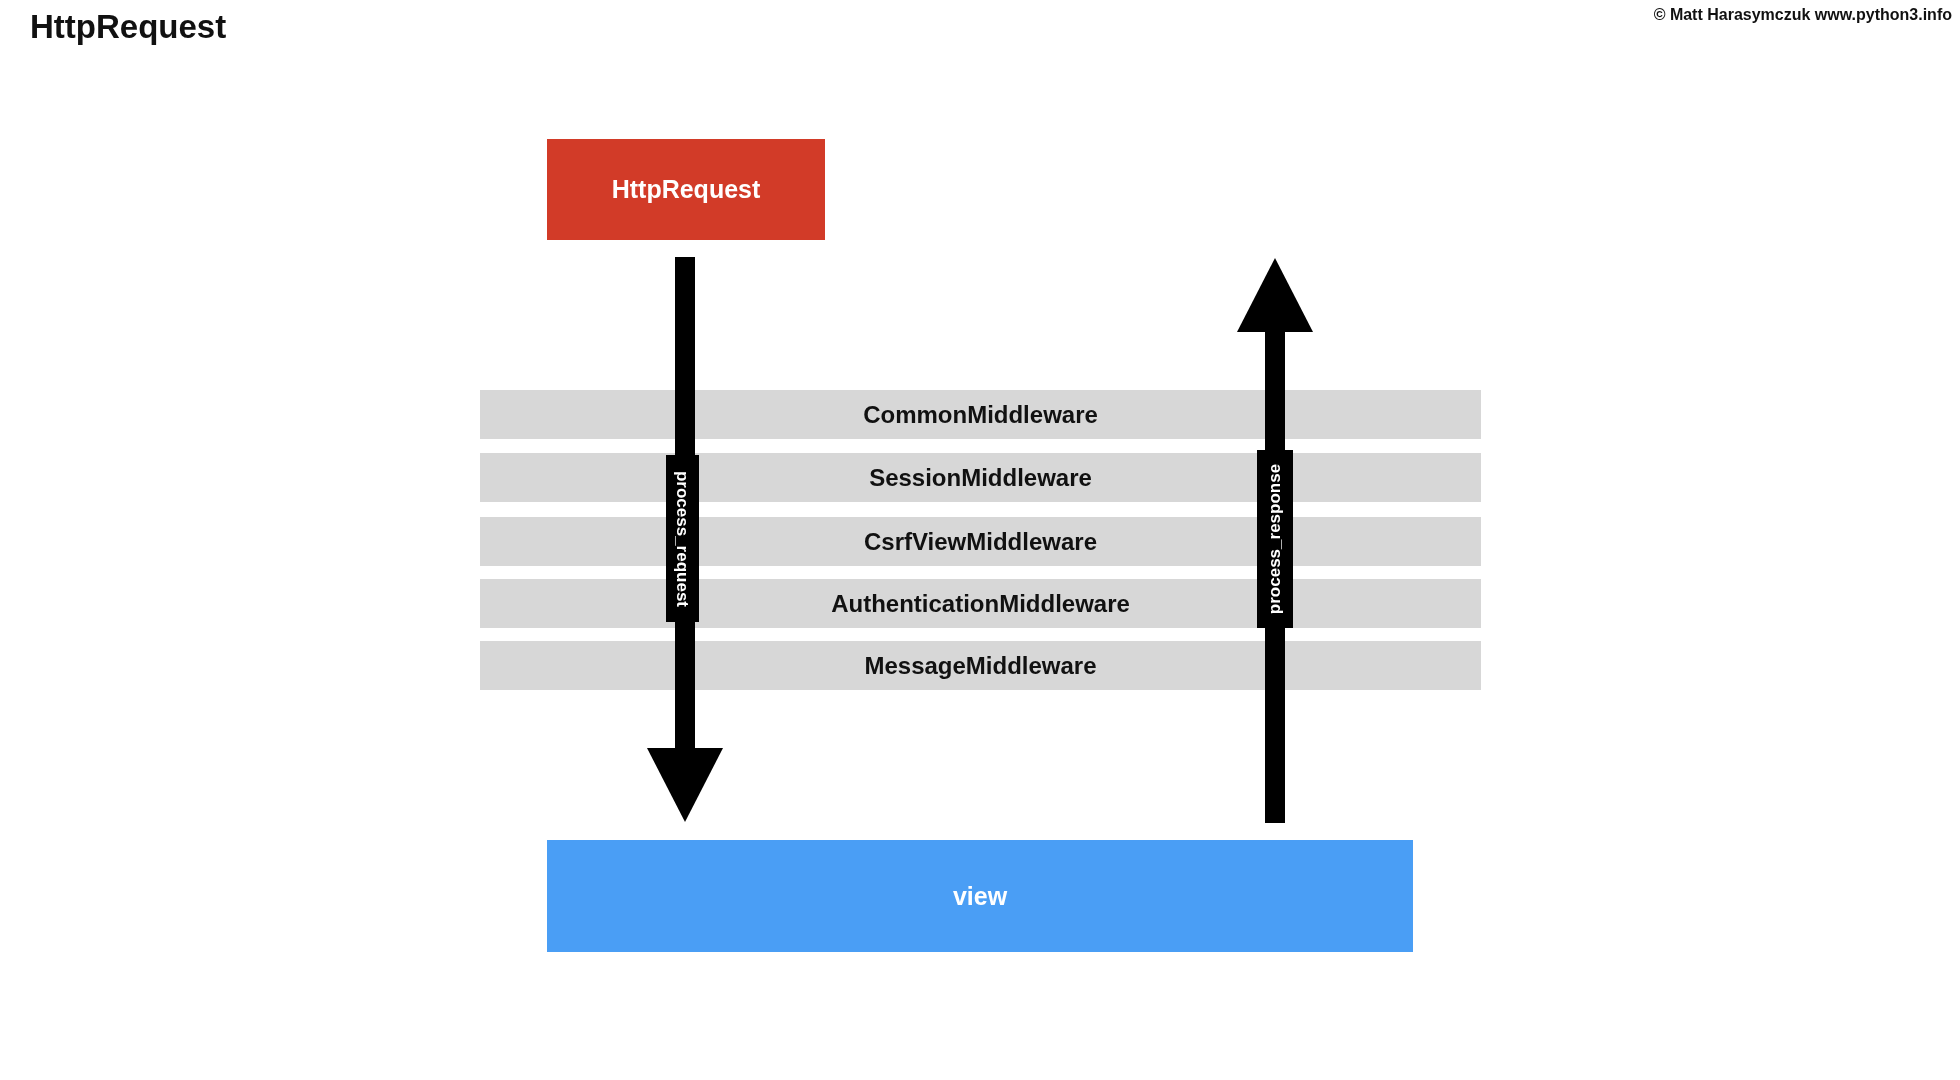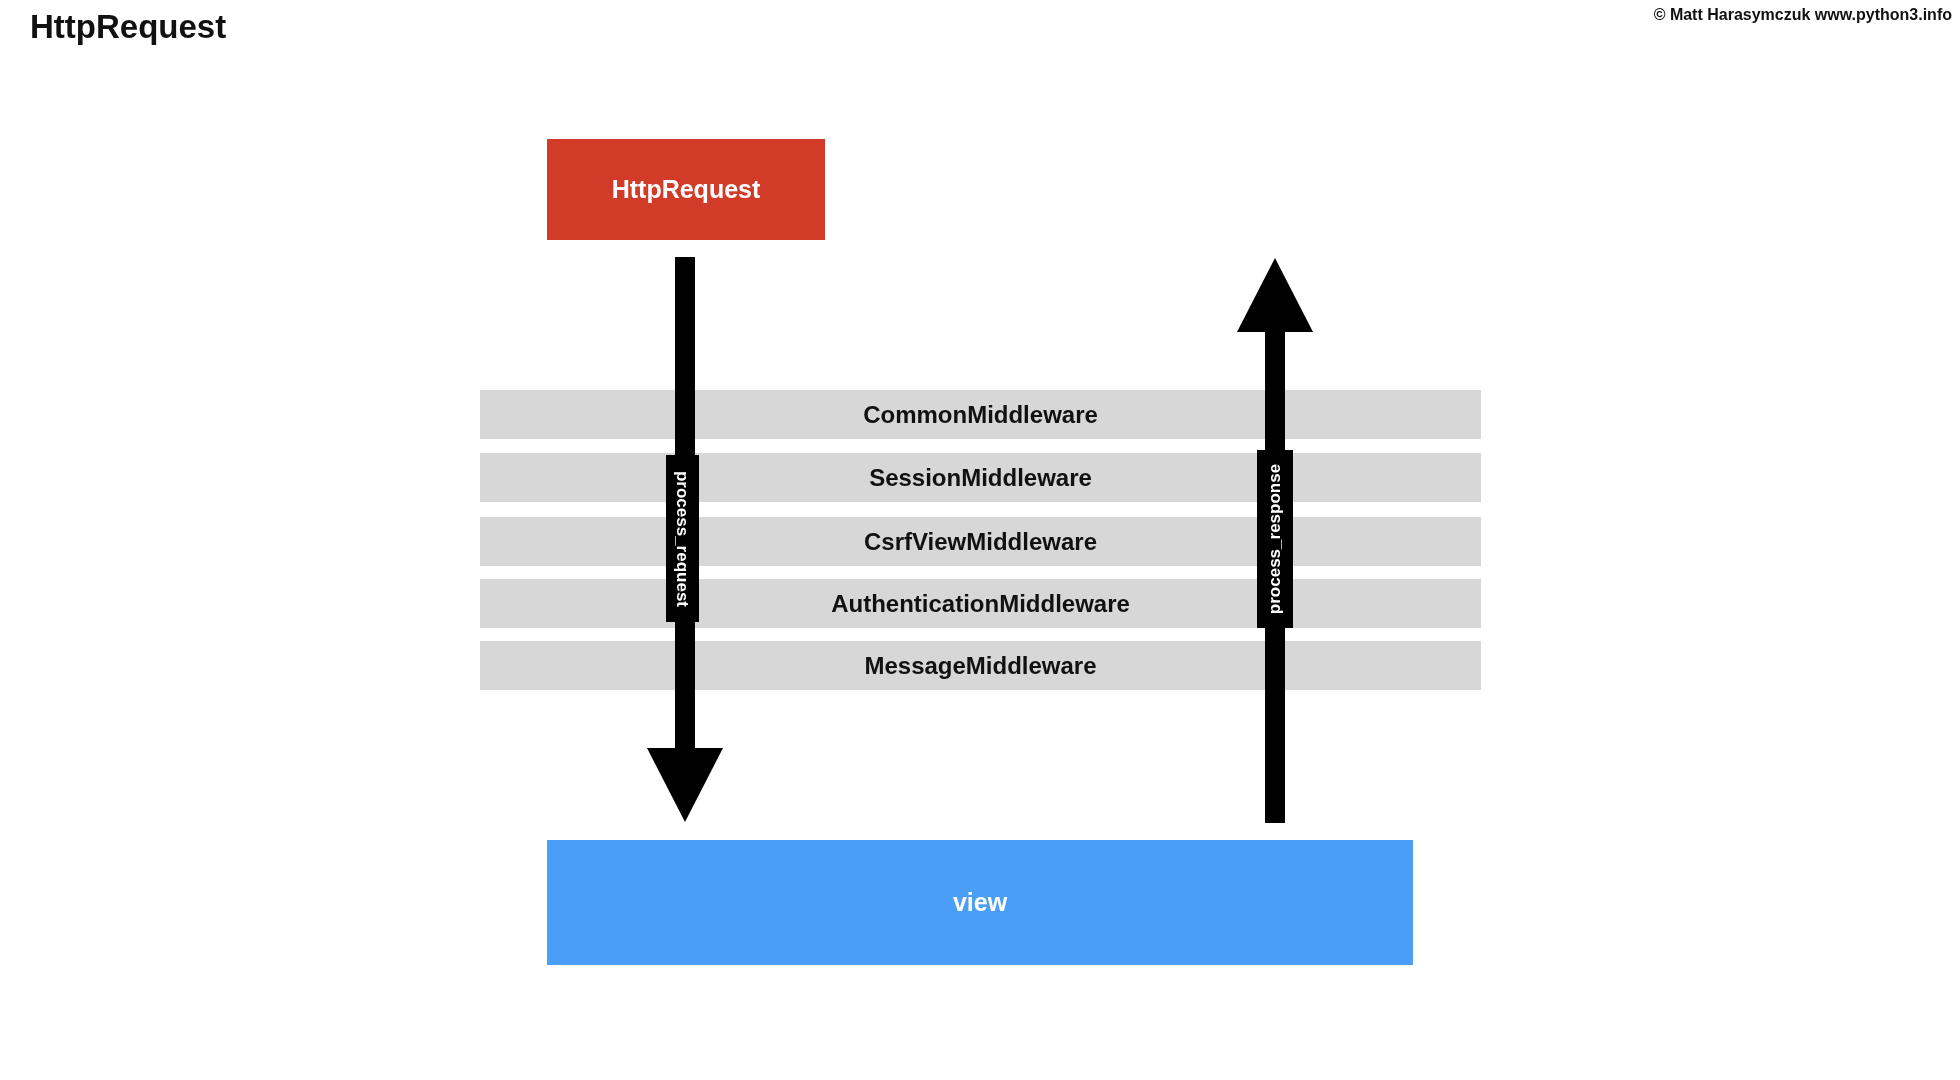--- a/index.html
+++ b/index.html
@@ -103,21 +103,21 @@
     font-weight: bold;
   }
   .request-label span  { transform: rotate(90deg);  }
   .response-label span { transform: rotate(-90deg); }
 
   .view-box {
     position: absolute;
     left: 547px;
     top: 840px;
     width: 866px;
-    height: 125px;
+    height: 112px;
     background: #4a9ef5;
     color: #ffffff;
     font-size: 25px;
     font-weight: bold;
     display: flex;
     align-items: center;
     justify-content: center;
   }
 </style>
 </head>

